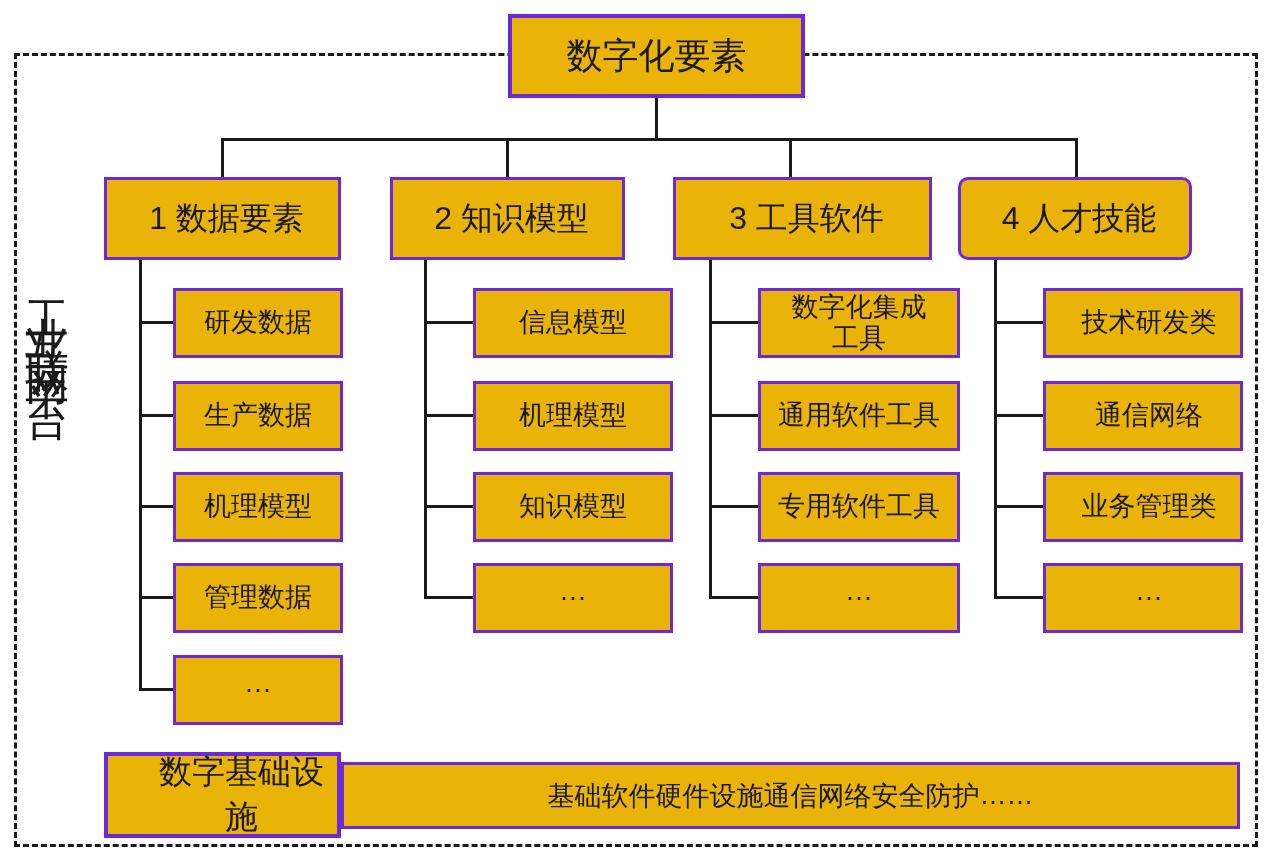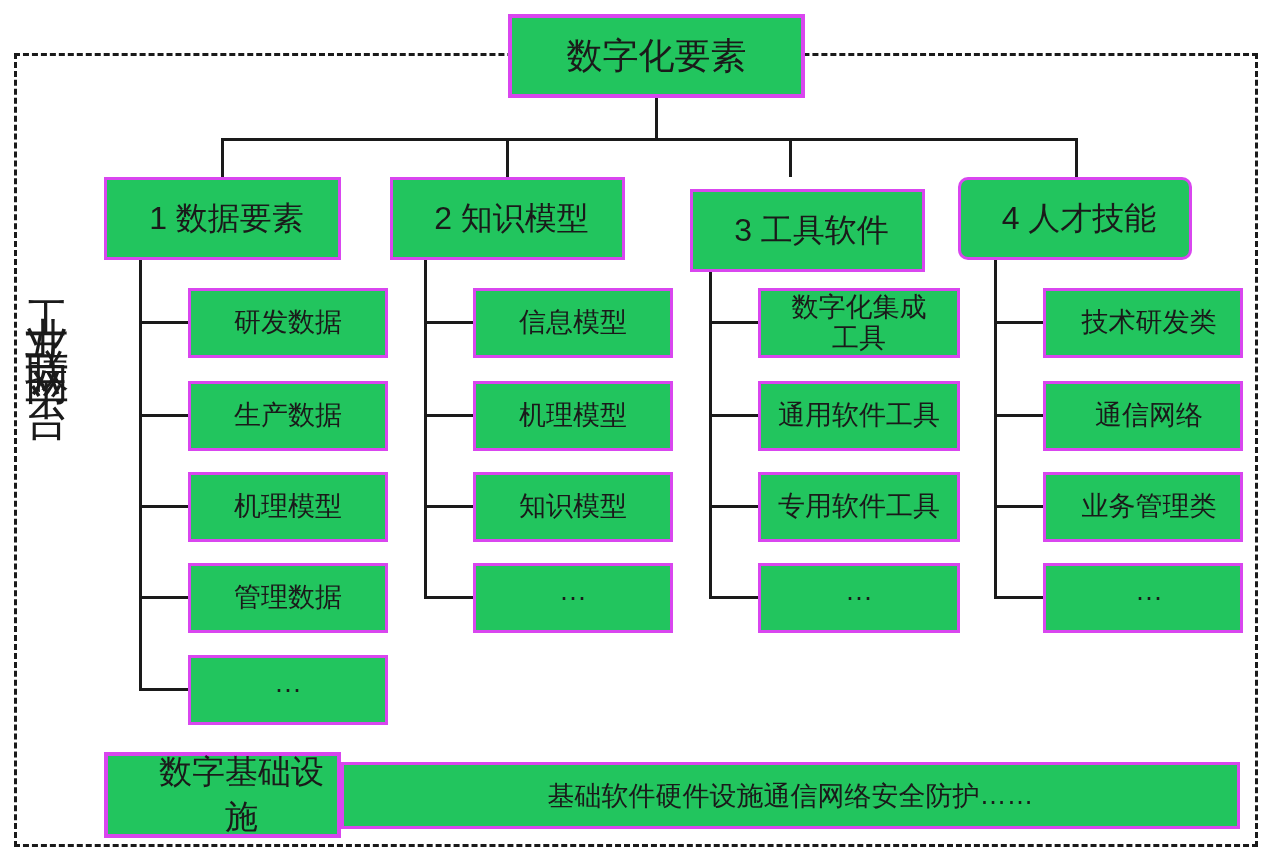--- a/index.html
+++ b/index.html
@@ -6,41 +6,41 @@
   #canvas{
     position:relative;width:1280px;height:858px;background:#ffffff;
     font-family:"Liberation Sans","DejaVu Sans",sans-serif;color:#1a1a1a;
     overflow:hidden;
   }
   .frame{
     position:absolute;left:14px;top:53px;width:1244px;height:794px;
     border:3px dashed #1a1a1a;box-sizing:border-box;z-index:0;
   }
   .box{
-    position:absolute;box-sizing:border-box;background:#22c55e;
-    border:3px solid #d946ef;display:flex;align-items:center;justify-content:center;
+    position:absolute;box-sizing:border-box;background:#eab308;
+    border:3px solid #6d28d9;display:flex;align-items:center;justify-content:center;
     text-align:center;z-index:2;
   }
   .root-box{left:508px;top:14px;width:297px;height:84px;border-width:4px;font-size:36px;z-index:3;}
   .branch-box{top:177px;height:83px;font-size:32px;padding-left:8px;}
   .child-box{height:70px;font-size:27px;white-space:pre-line;line-height:1.15;}
   .infra-box{left:104px;top:752px;width:237px;height:86px;border-width:4px;font-size:33px;z-index:3;padding-left:38px;}
   .infra-band{left:341px;top:762px;width:899px;height:67px;font-size:27px;z-index:1;}
   .infra-items{display:flex;align-items:center;justify-content:center;width:100%;}
   .line{position:absolute;background:#1a1a1a;z-index:1;}
   .platform-label{
     position:absolute;left:22px;top:266px;height:450px;width:52px;
     writing-mode:vertical-lr;text-orientation:upright;
     font-size:44px;letter-spacing:16px;color:#1a1a1a;z-index:1;
     display:flex;align-items:center;
   }
   
   .b0{left:104px;width:237px;} .b1{left:390px;width:235px;}
-  .b2{left:690px;width:235px;margin-top:12px;} .b3{left:958px;width:234px;border-radius:10px;}
-  .c0{left:188px;width:200px;} .c1{left:473px;width:200px;}
+  .b2{left:673px;width:259px;} .b3{left:958px;width:234px;border-radius:10px;}
+  .c0{left:173px;width:170px;} .c1{left:473px;width:200px;}
   .c2{left:758px;width:202px;} .c3{left:1043px;width:200px;padding-left:12px;}
   .r0{top:288px;} .r1{top:381px;} .r2{top:472px;} .r3{top:563px;} .r4{top:655px;}
 </style>
 </head>
 <body>
 
 <div id="canvas">
 
   <div class="frame"></div>
 

